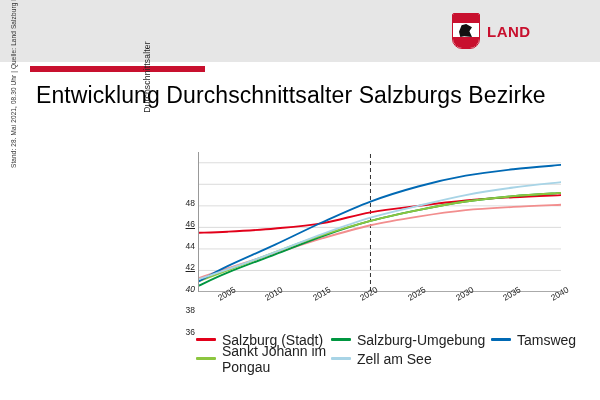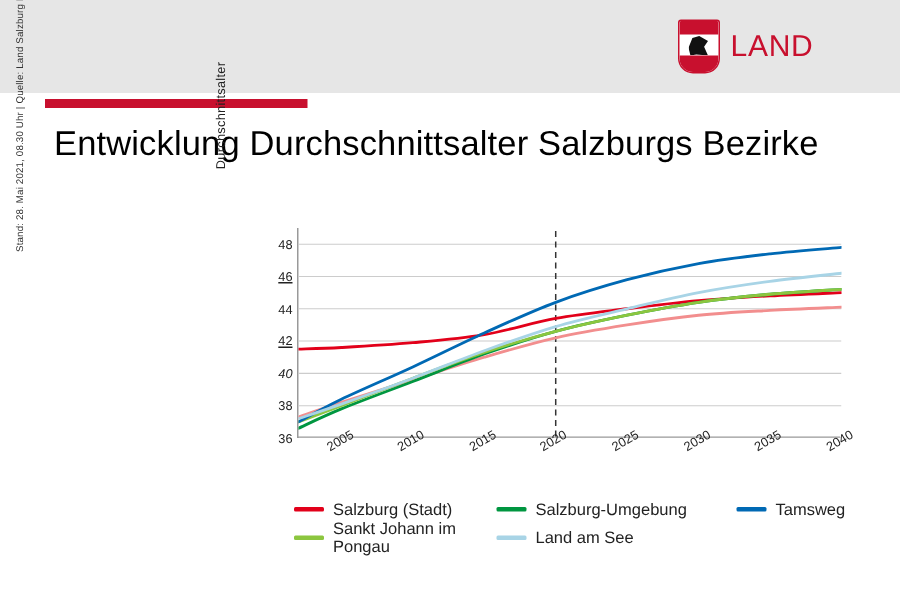--- a/index.html
+++ b/index.html
@@ -56,22 +56,22 @@
   .crest .lion {
     position: absolute;
     top: 10px; left: 6px;
     width: 13px;
     height: 13px;
     background: #111111;
     clip-path: polygon(0% 60%, 20% 10%, 55% 0%, 100% 25%, 80% 55%, 100% 100%, 40% 95%, 10% 100%);
   }
   .logo-text {
     color: #c8102e;
-    font-weight: normal;
-    font-size: 20px;
+    font-weight: bold;
+    font-size: 15px;
     line-height: 19px;
     letter-spacing: 0.5px;
   }
   .red-rule {
     position: absolute;
     top: 66px;
     left: 30px;
     width: 175px;
     height: 6px;
     background: #c8102e;
@@ -130,20 +130,21 @@
     display: block;
   }
   .ytick {
     position: absolute;
     right: 100%;
     margin-right: 4px;
     transform: translateY(-50%);
     font-size: 8.5px;
     color: #222222;
     white-space: nowrap;
+    margin-top: 40px;
   }
   .xtick {
     position: absolute;
     top: 100%;
     margin-top: 3px;
     font-size: 8.5px;
     color: #222222;
     white-space: nowrap;
     transform: rotate(-30deg);
     transform-origin: left top;
@@ -151,21 +152,21 @@
   
   .legend {
     position: absolute;
     left: 196px;
     top: 330px;
     width: 390px;
     display: grid;
     grid-template-columns: 135px 160px 95px;
     grid-auto-rows: 19px;
     align-items: center;
-    font-size: 11px;
+    font-size: 14px;
     color: #222222;
   }
   .legend-item {
     display: flex;
     align-items: center;
     gap: 6px;
   }
   .swatch {
     width: 20px;
     height: 2.5px;
@@ -244,15 +245,15 @@
     <div class="legend-item">
       <span class="swatch" style="background: rgb(0, 105, 180);"></span>
       <span>Tamsweg</span>
     </div>
     <div class="legend-item">
       <span class="swatch" style="background: rgb(140, 198, 63);"></span>
       <span>Sankt Johann im Pongau</span>
     </div>
     <div class="legend-item">
       <span class="swatch" style="background: rgb(168, 212, 230);"></span>
-      <span>Land am See</span>
+      <span>Zell am See</span>
     </div>
   </div>
 
 </body></html>

